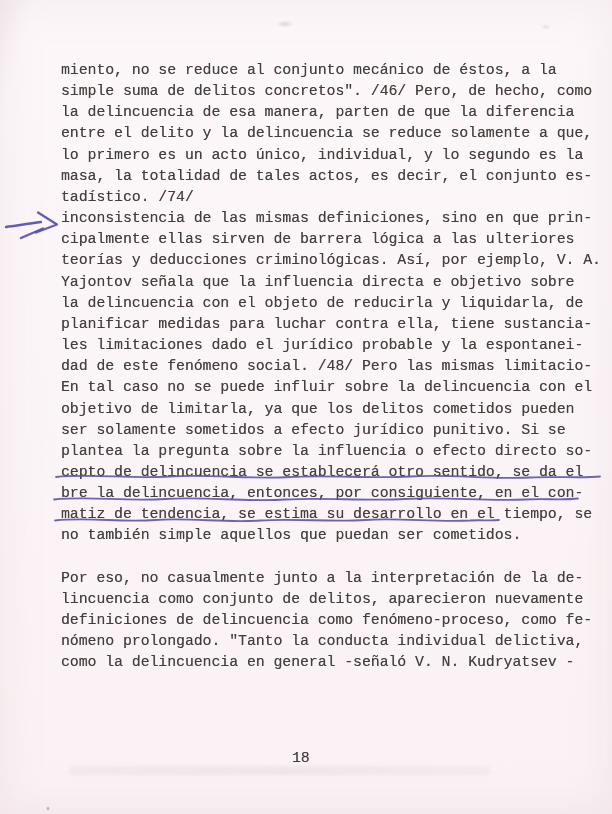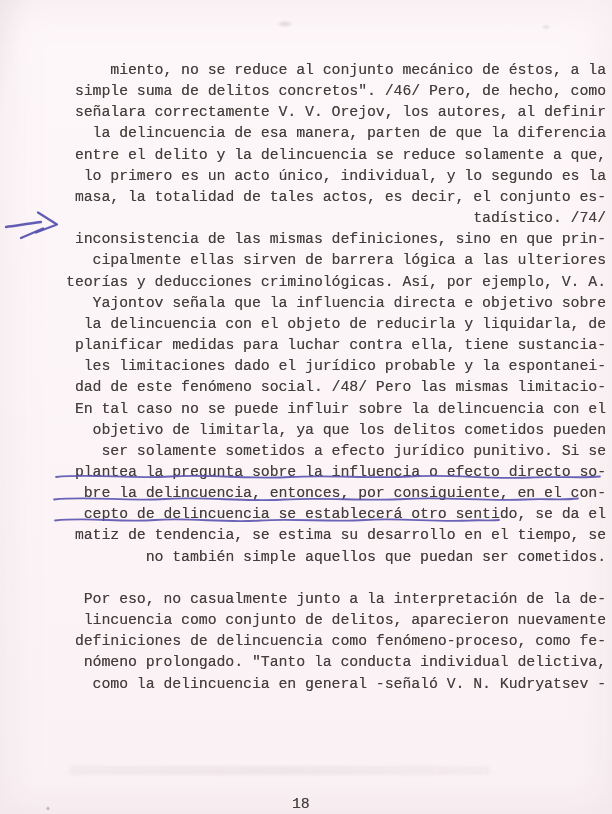--- a/index.html
+++ b/index.html
@@ -20,23 +20,23 @@
       linear-gradient(180deg, #fdf7f9 0%, var(--paper) 45%, #faf1f4 100%);
     box-shadow:inset 0 0 40px rgba(215,195,205,.25);
   }
   .text-block{
     position:absolute;left:61px;top:60px;width:545px;
     color:var(--ink);
     font-size:14.75px;line-height:21.15px;
     letter-spacing:0;
     text-shadow:0.2px 0.3px 0.5px rgba(62,56,52,.55);
   }
-  .tline{white-space:pre;min-height:21.15px;text-align:right;}
+  .tline{white-space:pre;min-height:21.15px;}
   .page-number{
-    position:absolute;left:292px;top:796px;
+    position:absolute;left:292px;top:750px;
     color:var(--ink);font-size:14.75px;
     text-shadow:0.2px 0.3px 0.5px rgba(62,56,52,.5);
   }
   svg.annotations{
     position:absolute;left:0;top:0;width:612px;height:814px;
     pointer-events:none;
   }
   .pen-stroke{fill:none;stroke:var(--pen);stroke-linecap:round;stroke-linejoin:round;}
   .underline-stroke{stroke-width:1.8;opacity:.88;}
   .arrow-stroke{stroke-width:2.3;opacity:.92;}
@@ -54,40 +54,39 @@
   }
 </style>
 </head>
 <body>
 
 <div class="page">
 
   <div class="text-block" id="text-block">
       <div class="tline">miento, no se reduce al conjunto mecánico de éstos, a la</div>
       <div class="tline">simple suma de delitos concretos". /46/ Pero, de hecho, como</div>
-      <div class="tline">señalara correctamente V. V. Orejov, los autores, al definir</div>
       <div class="tline">la delincuencia de esa manera, parten de que la diferencia</div>
       <div class="tline">entre el delito y la delincuencia se reduce solamente a que,</div>
       <div class="tline">lo primero es un acto único, individual, y lo segundo es la</div>
       <div class="tline">masa, la totalidad de tales actos, es decir, el conjunto es-</div>
       <div class="tline">tadístico. /74/</div>
       <div class="tline">inconsistencia de las mismas definiciones, sino en que prin-</div>
       <div class="tline">cipalmente ellas sirven de barrera lógica a las ulteriores</div>
       <div class="tline">teorías y deducciones criminológicas. Así, por ejemplo, V. A.</div>
       <div class="tline">Yajontov señala que la influencia directa e objetivo sobre</div>
       <div class="tline">la delincuencia con el objeto de reducirla y liquidarla, de</div>
       <div class="tline">planificar medidas para luchar contra ella, tiene sustancia-</div>
       <div class="tline">les limitaciones dado el jurídico probable y la espontanei-</div>
       <div class="tline">dad de este fenómeno social. /48/ Pero las mismas limitacio-</div>
       <div class="tline">En tal caso no se puede influir sobre la delincuencia con el</div>
       <div class="tline">objetivo de limitarla, ya que los delitos cometidos pueden</div>
       <div class="tline">ser solamente sometidos a efecto jurídico punitivo. Si se</div>
       <div class="tline">plantea la pregunta sobre la influencia o efecto directo so-</div>
+      <div class="tline">cepto de delincuencia se establecerá otro sentido, se da el</div>
       <div class="tline">bre la delincuencia, entonces, por consiguiente, en el con-</div>
-      <div class="tline">cepto de delincuencia se establecerá otro sentido, se da el</div>
       <div class="tline">matiz de tendencia, se estima su desarrollo en el tiempo, se</div>
       <div class="tline">no también simple aquellos que puedan ser cometidos.</div>
       <div class="tline">&nbsp;</div>
       <div class="tline">Por eso, no casualmente junto a la interpretación de la de-</div>
       <div class="tline">lincuencia como conjunto de delitos, aparecieron nuevamente</div>
       <div class="tline">definiciones de delincuencia como fenómeno-proceso, como fe-</div>
       <div class="tline">nómeno prolongado. "Tanto la conducta individual delictiva,</div>
       <div class="tline">como la delincuencia en general -señaló V. N. Kudryatsev -</div>
     </div>
 

